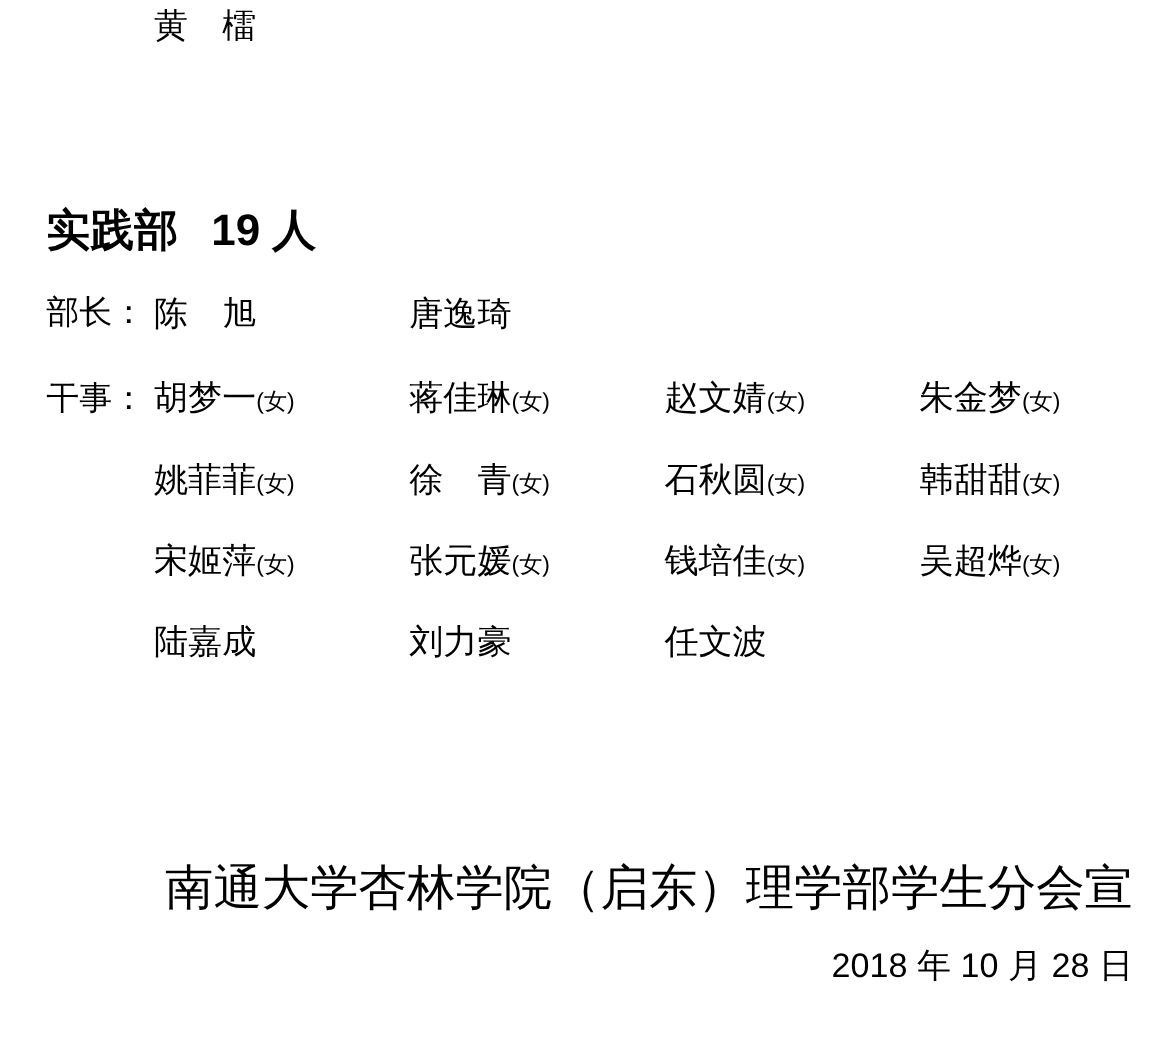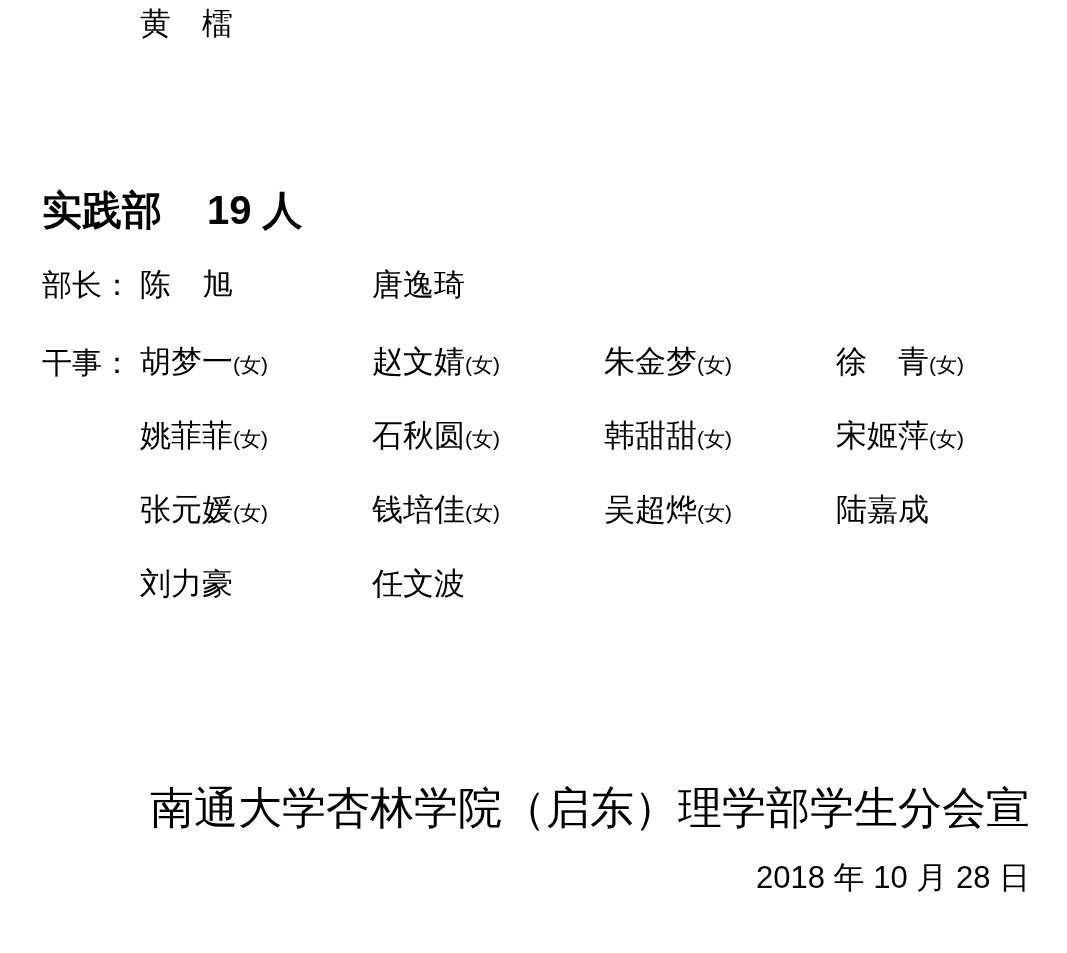--- a/index.html
+++ b/index.html
@@ -22,21 +22,21 @@
     white-space: pre;
   }
   .section-heading {
     position: absolute;
     left: 42px;
     top: 190px;
     font-size: 40px;
     font-weight: 700;
     line-height: 1;
     display: flex;
-    gap: 45px;
+    gap: 30px;
     white-space: pre;
   }
   .row-label {
     position: absolute;
     left: 42px;
     font-size: 30px;
     line-height: 1;
     white-space: pre;
     text-align: center;
   }
@@ -94,24 +94,25 @@
   </div>
 
   <div class="row-label leader-label">部长：</div>
   <span class="leader-name leader-c1">陈　旭</span>
   <span class="leader-name leader-c2">唐逸琦</span>
 
   <div class="row-label staff-label">干事：</div>
 
   <div class="staff-grid">
     <div class="member"><span>胡梦一</span><span class="member-gender">(女)</span></div>
+    <div class="member"><span>蒋佳琳</span><span class="member-gender">(女)</span></div>
     <div class="member"><span>赵文婧</span><span class="member-gender">(女)</span></div>
     <div class="member"><span>朱金梦</span><span class="member-gender">(女)</span></div>
+    <div class="member"><span>姚菲菲</span><span class="member-gender">(女)</span></div>
     <div class="member"><span>徐　青</span><span class="member-gender">(女)</span></div>
-    <div class="member"><span>姚菲菲</span><span class="member-gender">(女)</span></div>
     <div class="member"><span>石秋圆</span><span class="member-gender">(女)</span></div>
     <div class="member"><span>韩甜甜</span><span class="member-gender">(女)</span></div>
     <div class="member"><span>宋姬萍</span><span class="member-gender">(女)</span></div>
     <div class="member"><span>张元媛</span><span class="member-gender">(女)</span></div>
     <div class="member"><span>钱培佳</span><span class="member-gender">(女)</span></div>
     <div class="member"><span>吴超烨</span><span class="member-gender">(女)</span></div>
     <div class="member"><span>陆嘉成</span><span class="member-gender"></span></div>
     <div class="member"><span>刘力豪</span><span class="member-gender"></span></div>
     <div class="member"><span>任文波</span><span class="member-gender"></span></div>
   </div>

